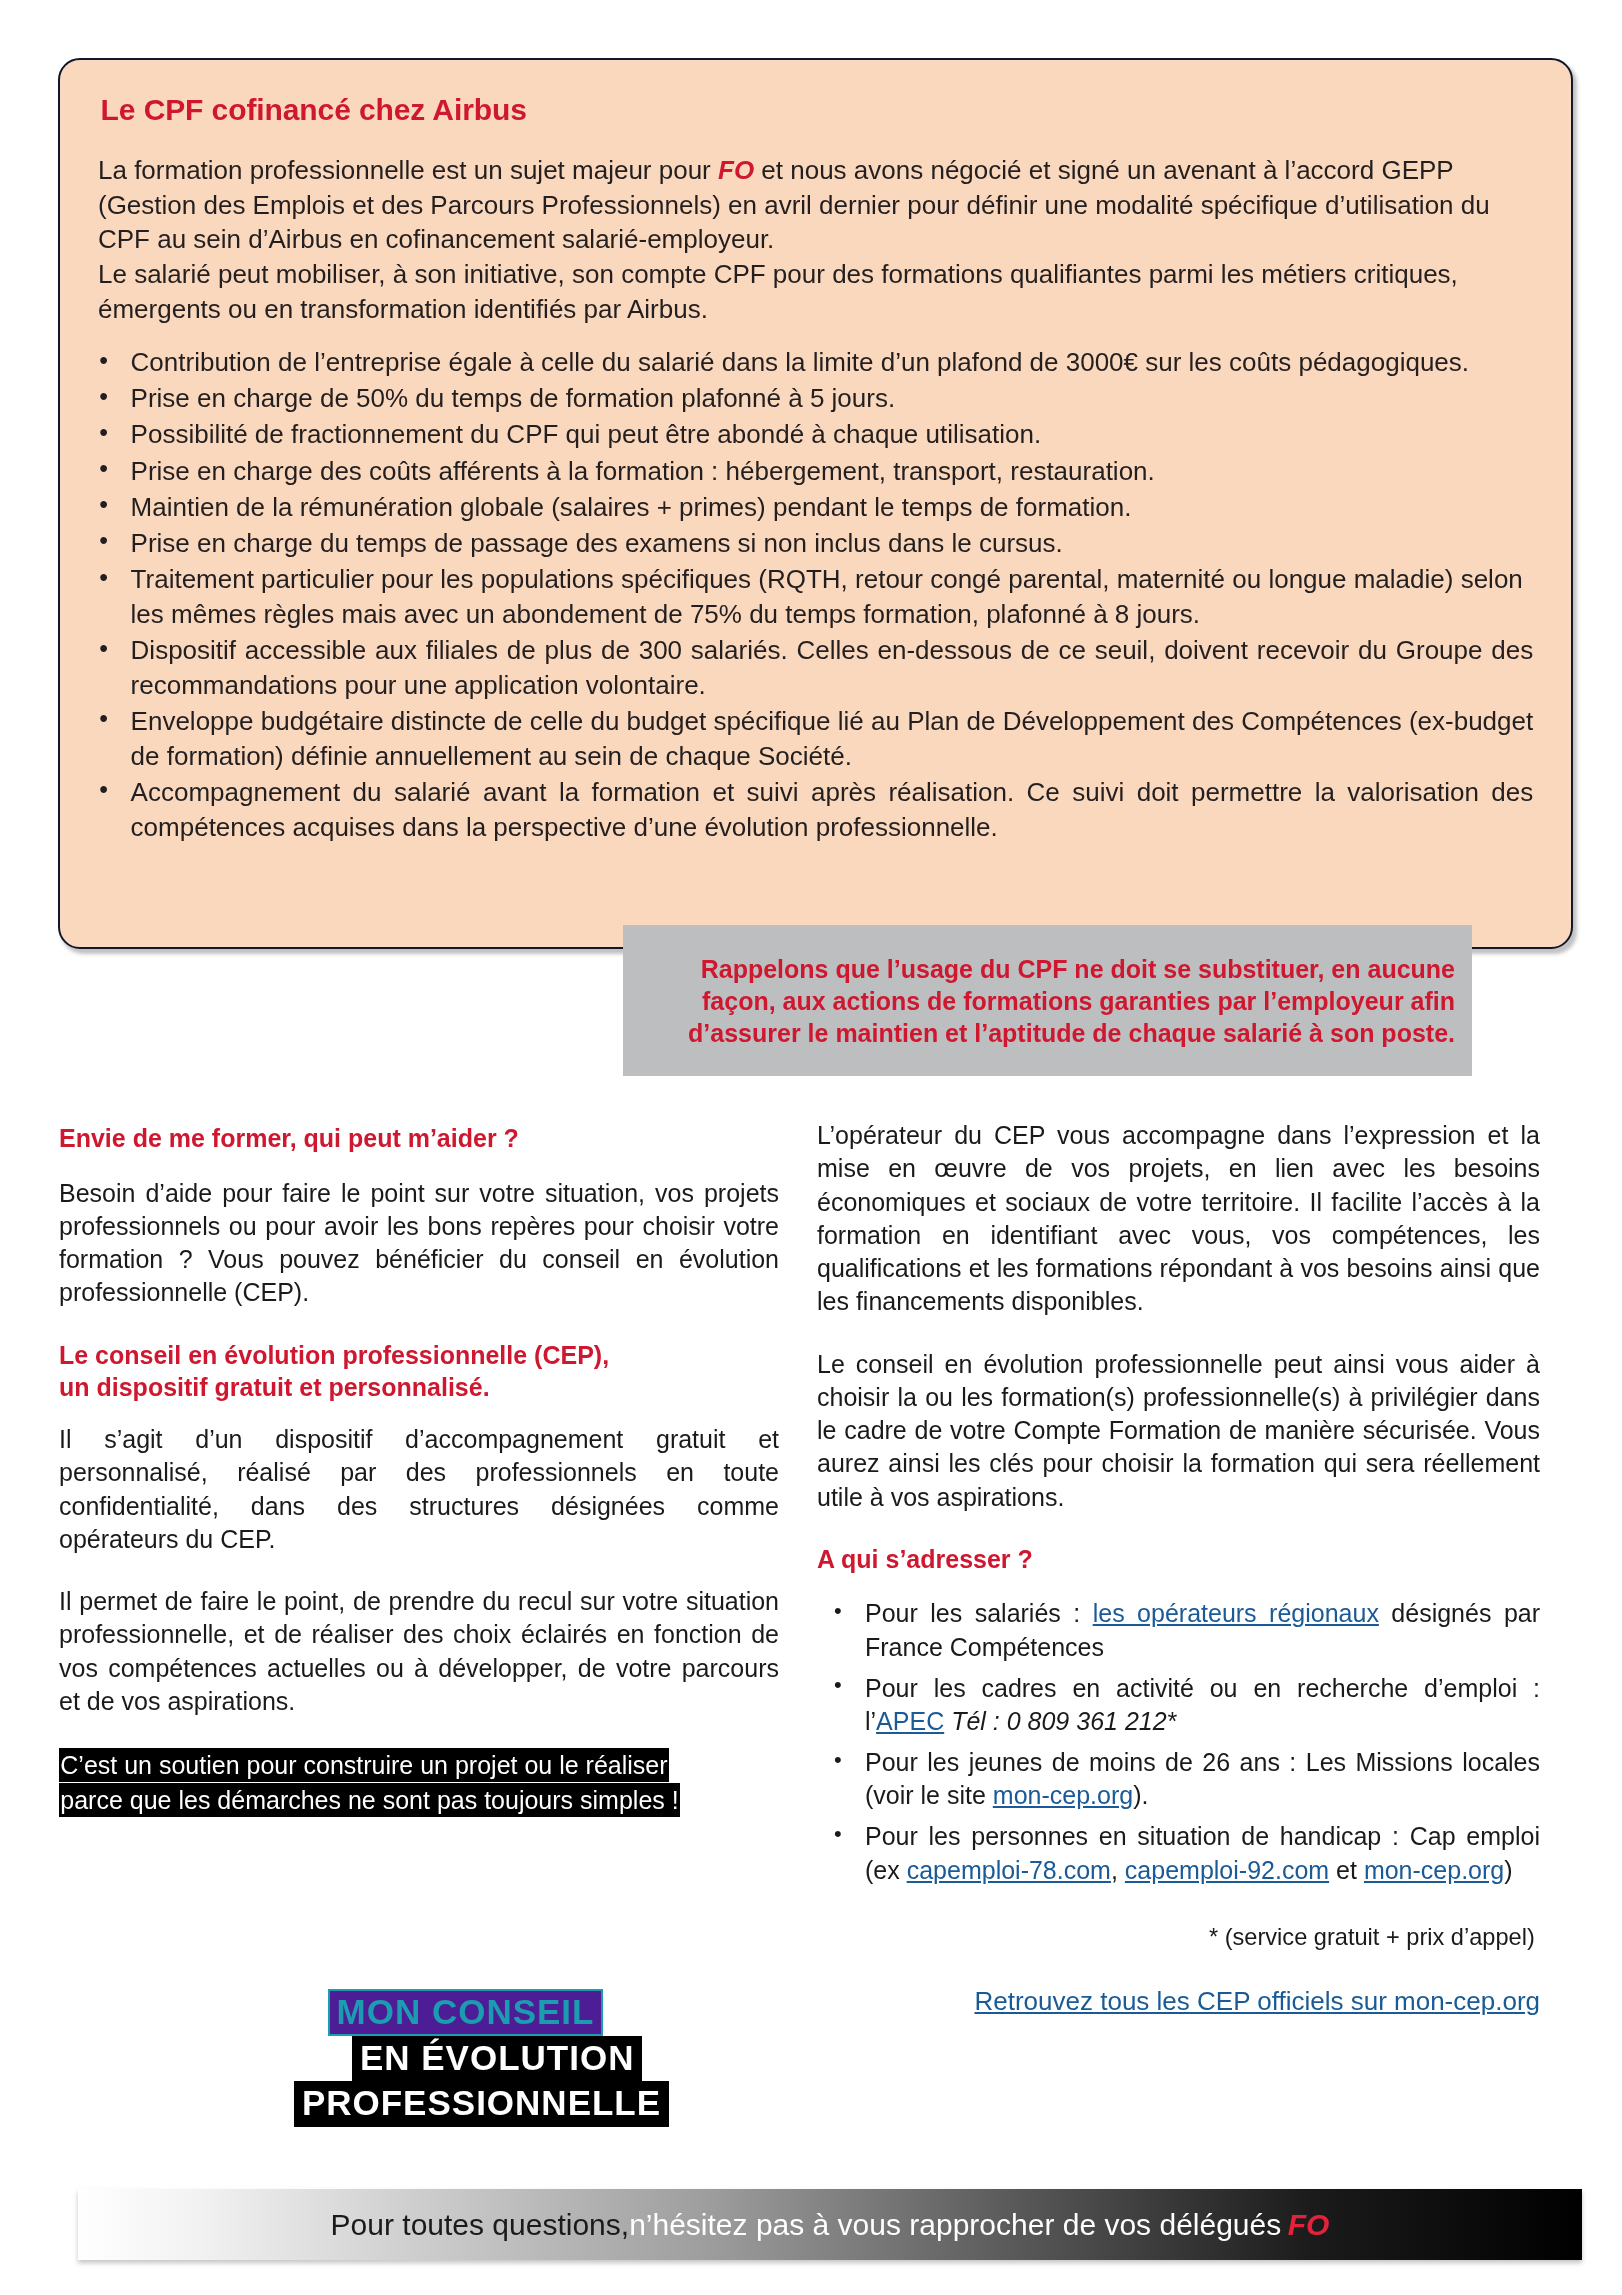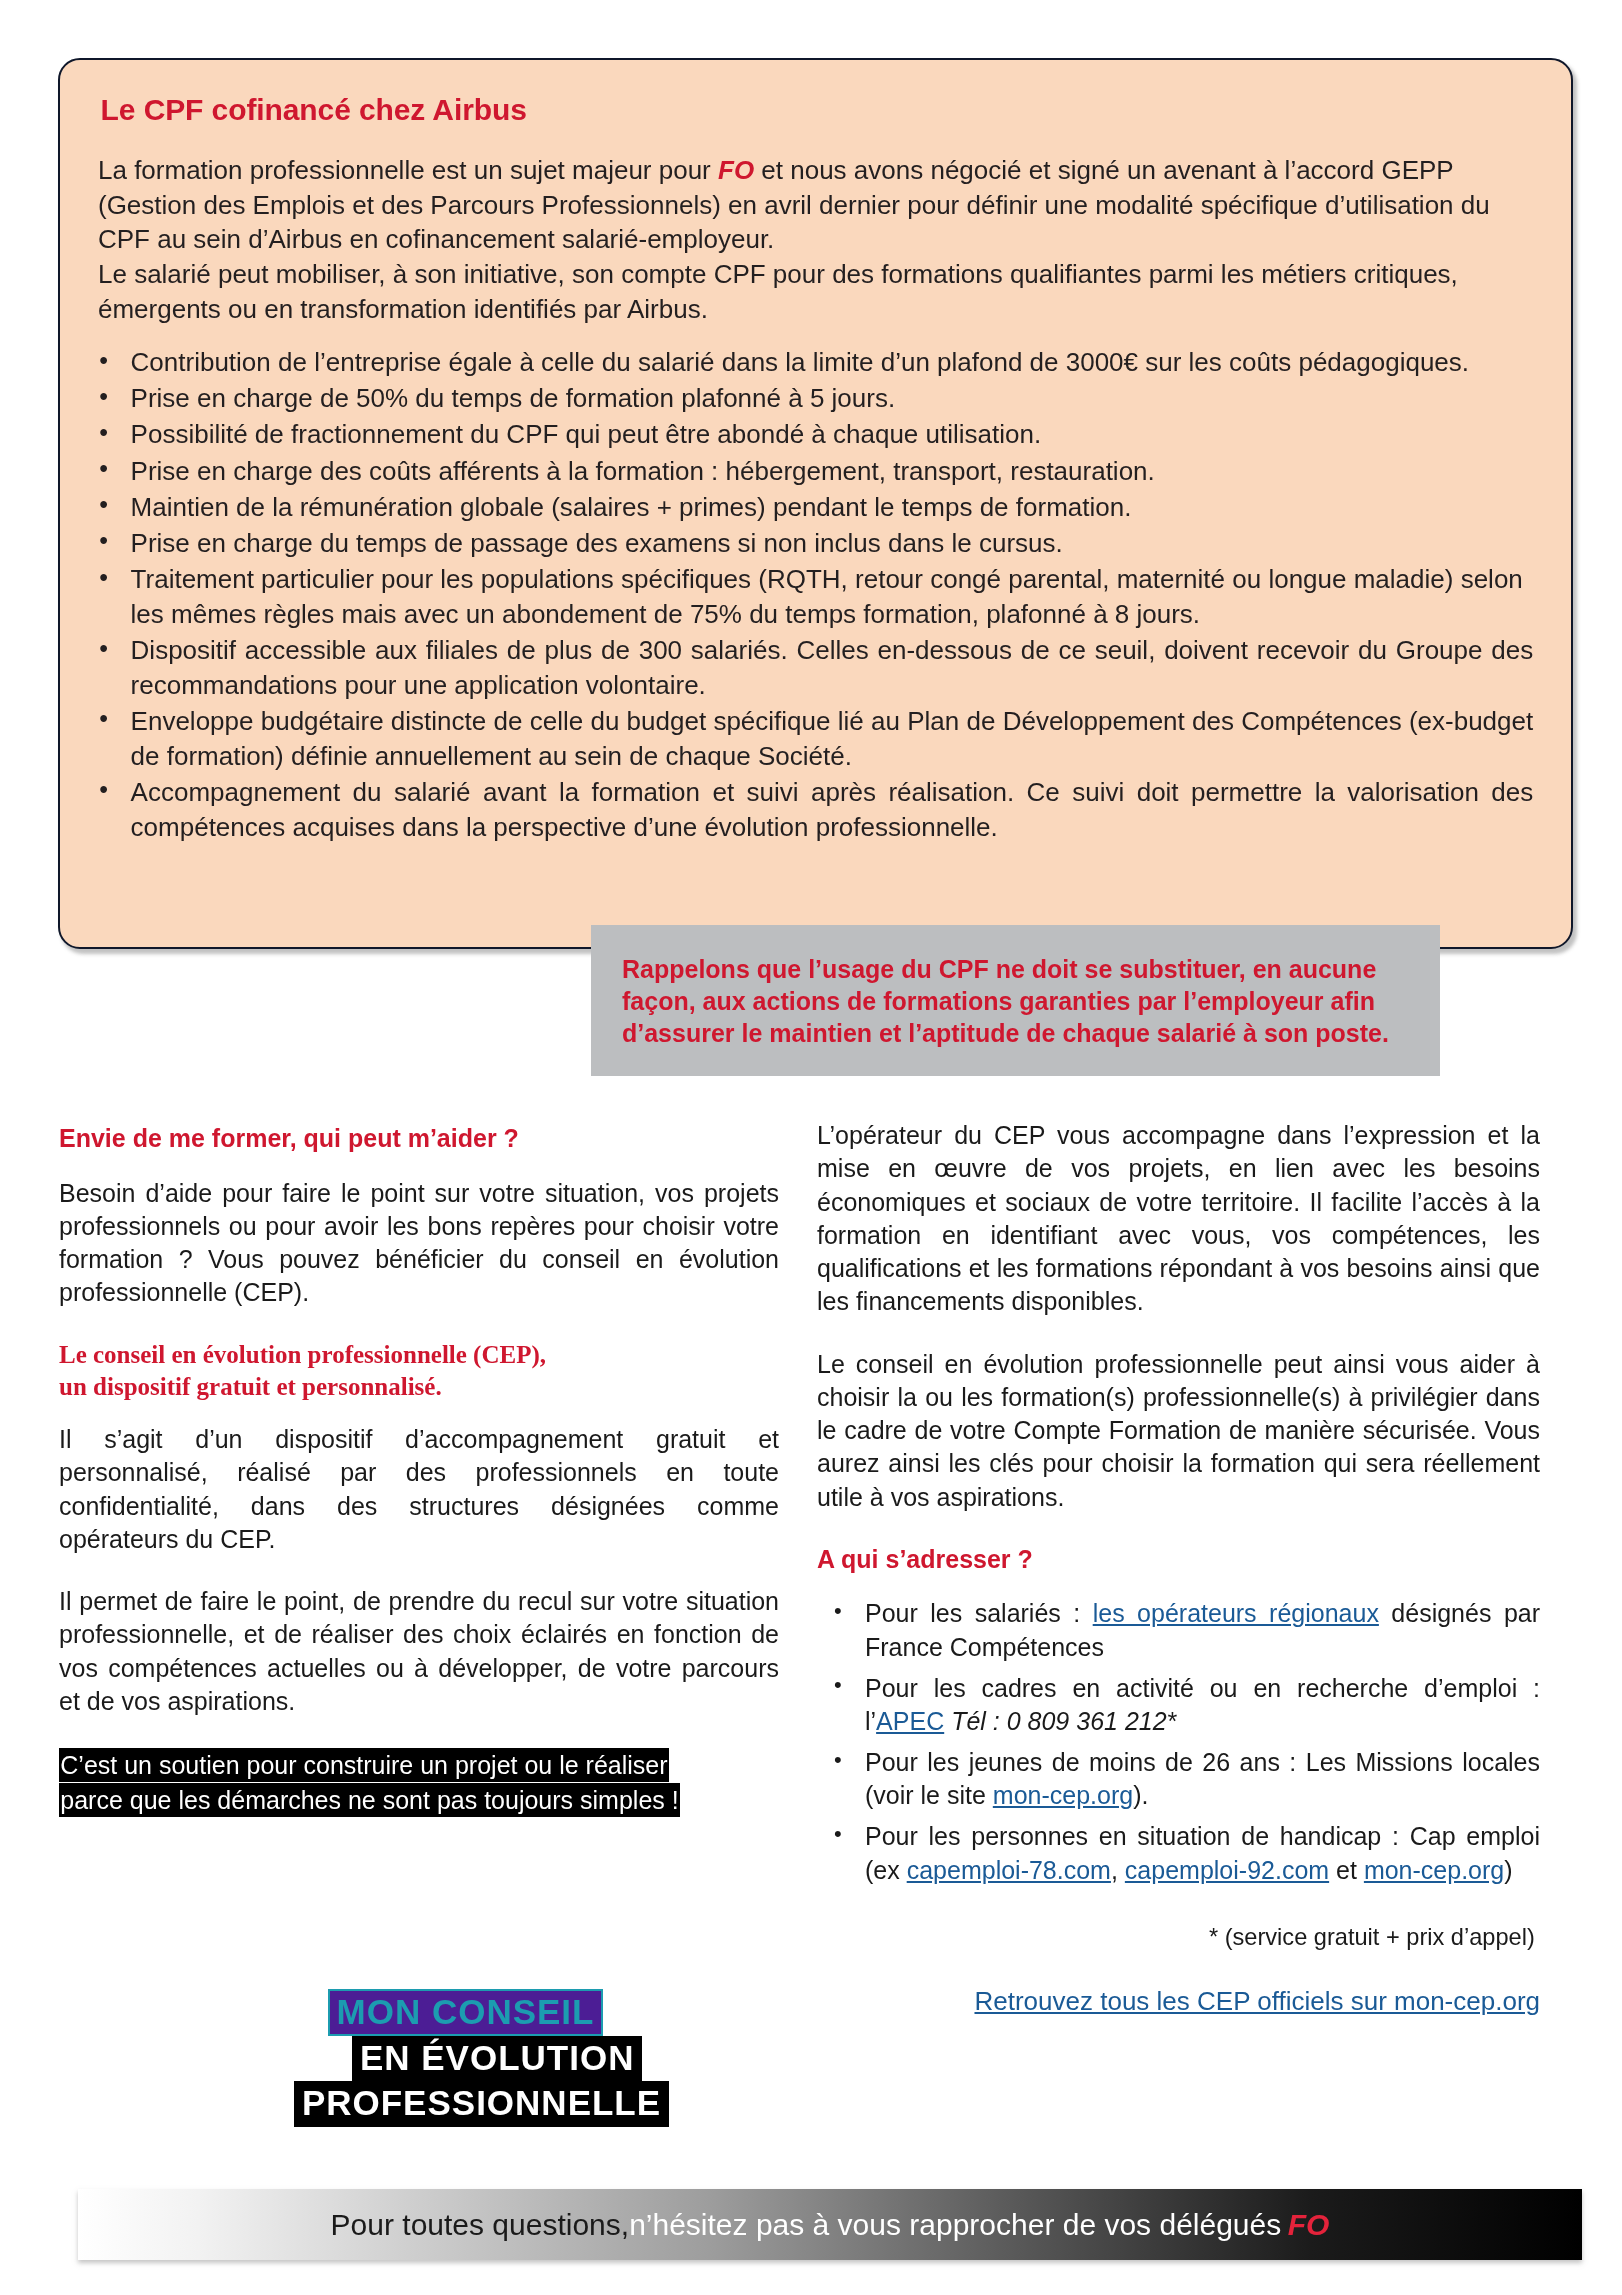--- a/index.html
+++ b/index.html
@@ -80,25 +80,26 @@
     left: 15.7px;
     top: -1.3px;
     font-size: 25px;
     line-height: 1.34;
   }
   ul.cpf-list li.just { text-align: justify; padding-right: 11.8px; }
 
   
   .callout-gray {
     position: absolute;
-    left: 591px;
+    left: 623px;
     top: 925px;
     width: 849px;
     height: 151px;
     background: #bcbec0;
+    text-align: right;
   }
   .callout-gray .txt {
     position: absolute;
     left: 31px;
     top: 27.5px;
     right: 17px;
     color: #cf172f;
     font-weight: bold;
     font-size: 25px;
     line-height: 1.28;
@@ -117,21 +118,21 @@
     top: 1119px;
     width: 723px;
   }
   h3.red-head {
     color: #cf172f;
     font-weight: bold;
     font-size: 25px;
     line-height: 1.3;
     margin: 0 0 22px 0;
   }
-  h3.red-head.tight { margin-bottom: 19.6px; font-family: Liberation Serif, serif; }
+  h3.red-head.tight { margin-bottom: 19.6px; }
   p.body-par {
     font-size: 25px;
     line-height: 1.33;
     color: #1a1a1a;
     margin: 0 0 29px 0;
     text-align: justify;
   }
 
   
   .hl-block {

